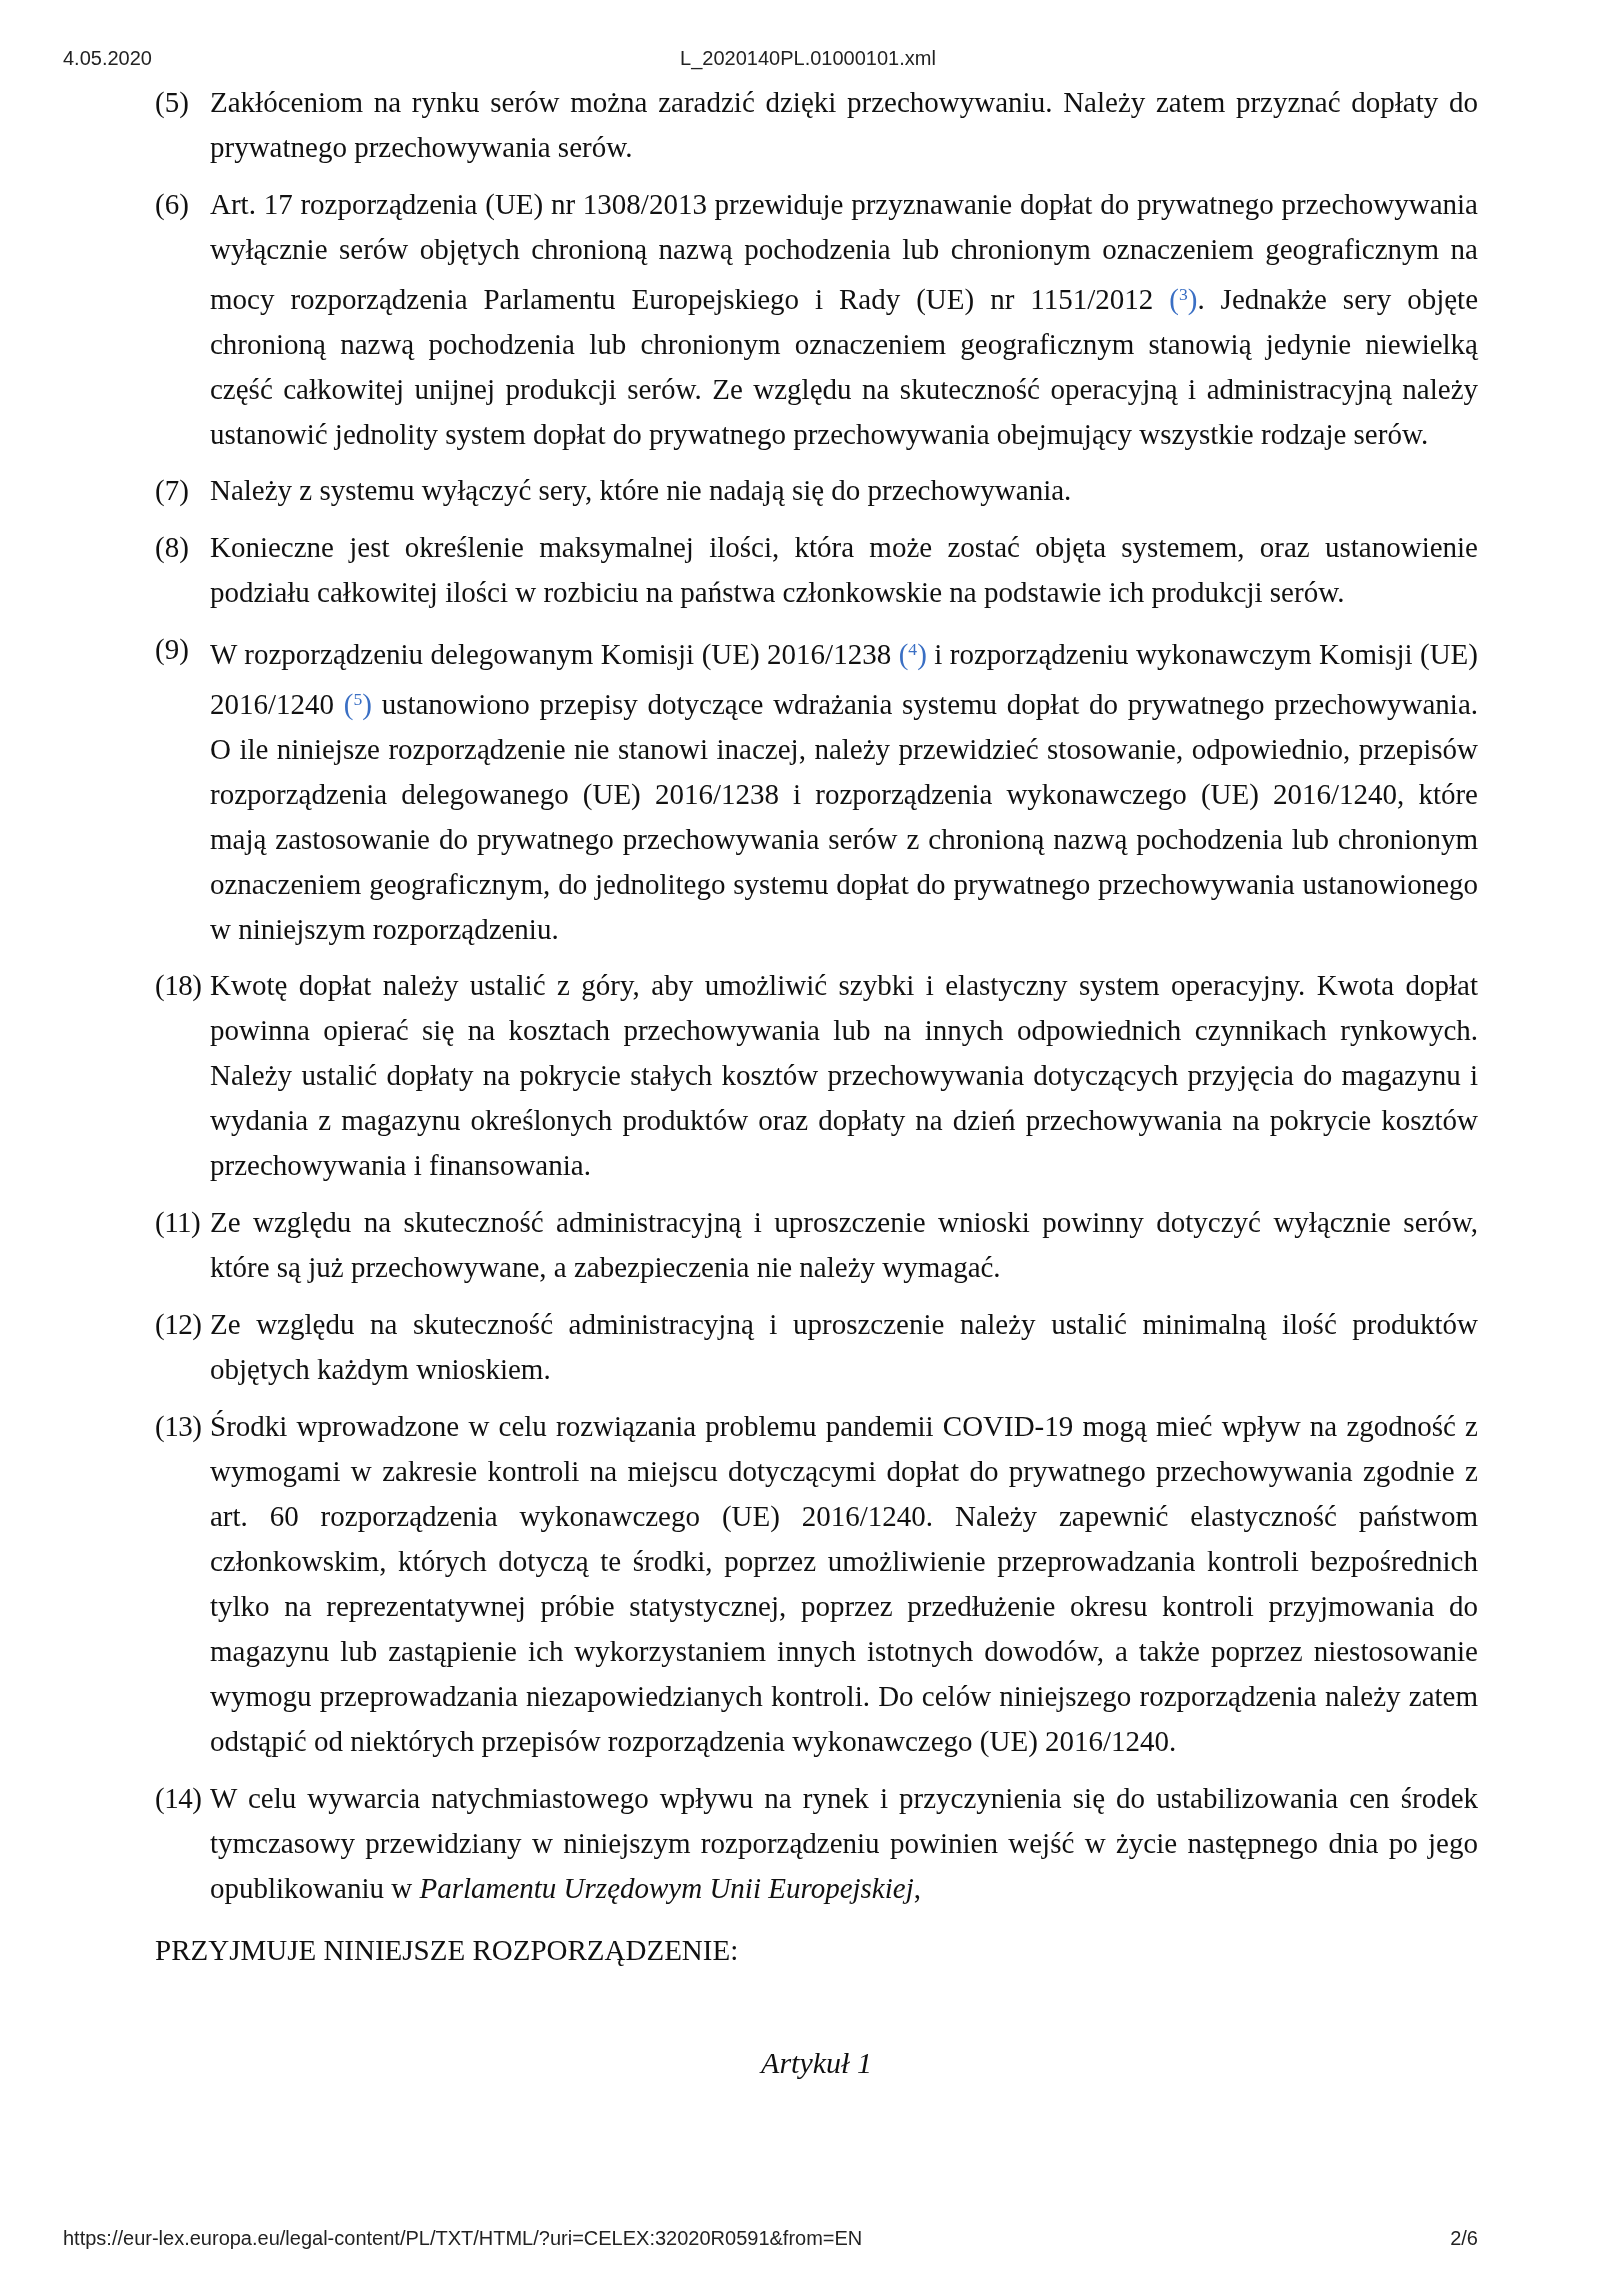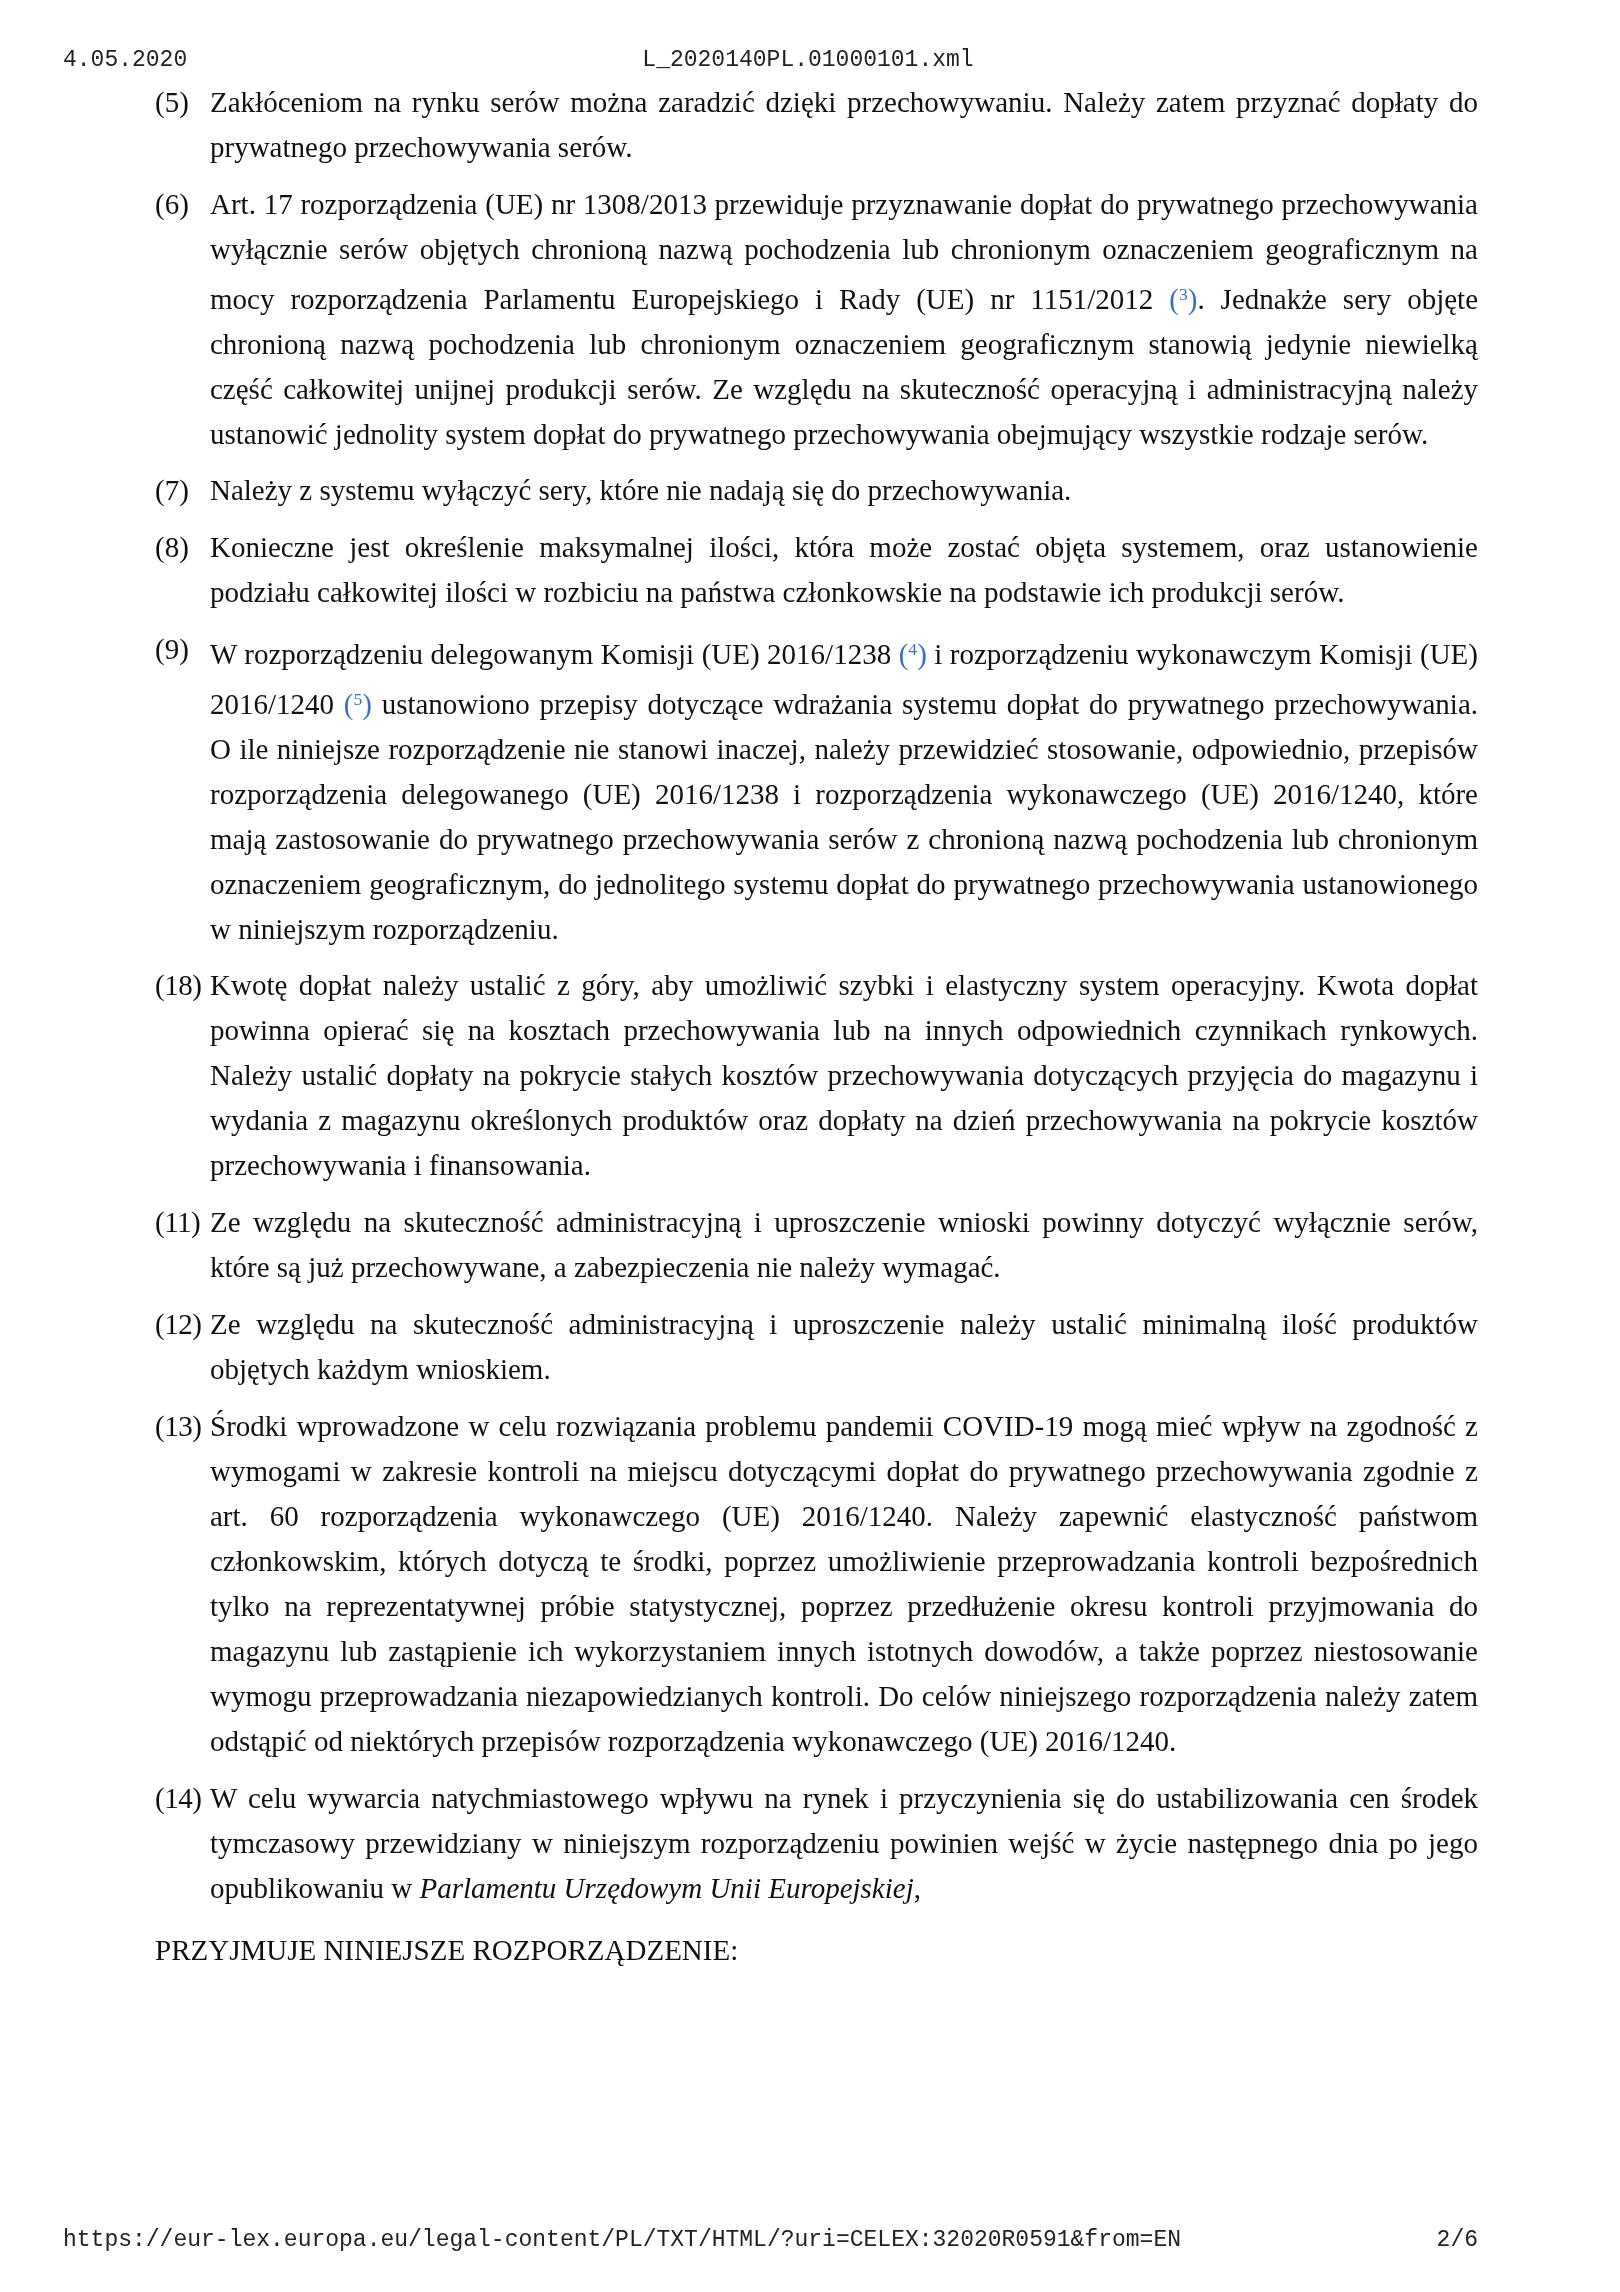--- a/index.html
+++ b/index.html
@@ -1,17 +1,17 @@
 <!DOCTYPE html>
 <html><head>
 <meta charset="utf-8">
 <style>
   html, body { margin: 0; padding: 0; background: #ffffff; }
   body { width: 1620px; height: 2293px; position: relative; overflow: hidden; color: #111; }
-  .hdr, .ftr { position: absolute; font-family: Liberation Mono, monospace; font-size: 23px; color: #222; }
+  .hdr, .ftr { position: absolute; font-family: Liberation Sans, sans-serif; font-size: 20px; color: #222; }
   #hdr-date { left: 63px; top: 47px; }
   #hdr-title { left: 0; width: 1616px; text-align: center; top: 47px; }
   #ftr-url { left: 63px; top: 2227px; }
   #ftr-page { right: 142px; top: 2227px; }
   .content { position: absolute; left: 155px; top: 80px; width: 1323px;
              font-family: "Liberation Serif", serif; font-size: 29px; line-height: 45px; }
   .recital { display: flex; margin-bottom: 11.8px; }
   .num { width: 55px; flex: 0 0 55px; }
   .num.wide { width: 55px; flex: 0 0 55px; letter-spacing: -0.5px; }
   .txt { flex: 1; text-align: justify; }
@@ -72,17 +72,18 @@
     <span class="num wide">(13)</span>
     <span class="txt">Środki wprowadzone w celu rozwiązania problemu pandemii COVID-19 mogą mieć wpływ na zgodność z wymogami w zakresie kontroli na miejscu dotyczącymi dopłat do prywatnego przechowywania zgodnie z art. 60 rozporządzenia wykonawczego (UE) 2016/1240. Należy zapewnić elastyczność państwom członkowskim, których dotyczą te środki, poprzez umożliwienie przeprowadzania kontroli bezpośrednich tylko na reprezentatywnej próbie statystycznej, poprzez przedłużenie okresu kontroli przyjmowania do magazynu lub zastąpienie ich wykorzystaniem innych istotnych dowodów, a także poprzez niestosowanie wymogu przeprowadzania niezapowiedzianych kontroli. Do celów niniejszego rozporządzenia należy zatem odstąpić od niektórych przepisów rozporządzenia wykonawczego (UE) 2016/1240.</span>
   </div>
 
   <div class="recital">
     <span class="num wide">(14)</span>
     <span class="txt"><span>W celu wywarcia natychmiastowego wpływu na rynek i przyczynienia się do ustabilizowania cen środek tymczasowy przewidziany w niniejszym rozporządzeniu powinien wejść w życie następnego dnia po jego opublikowaniu w </span><i>Parlamentu Urzędowym Unii Europejskiej</i><span>,</span></span>
   </div>
 
   <div class="adopt">PRZYJMUJE NINIEJSZE ROZPORZĄDZENIE:</div>
+  <div class="article">Artykuł 1</div>
 </div>
 
 <div class="ftr" id="ftr-url">https://eur-lex.europa.eu/legal-content/PL/TXT/HTML/?uri=CELEX:32020R0591&amp;from=EN</div>
 <div class="ftr" id="ftr-page">2/6</div>
 
 
 </body></html>

